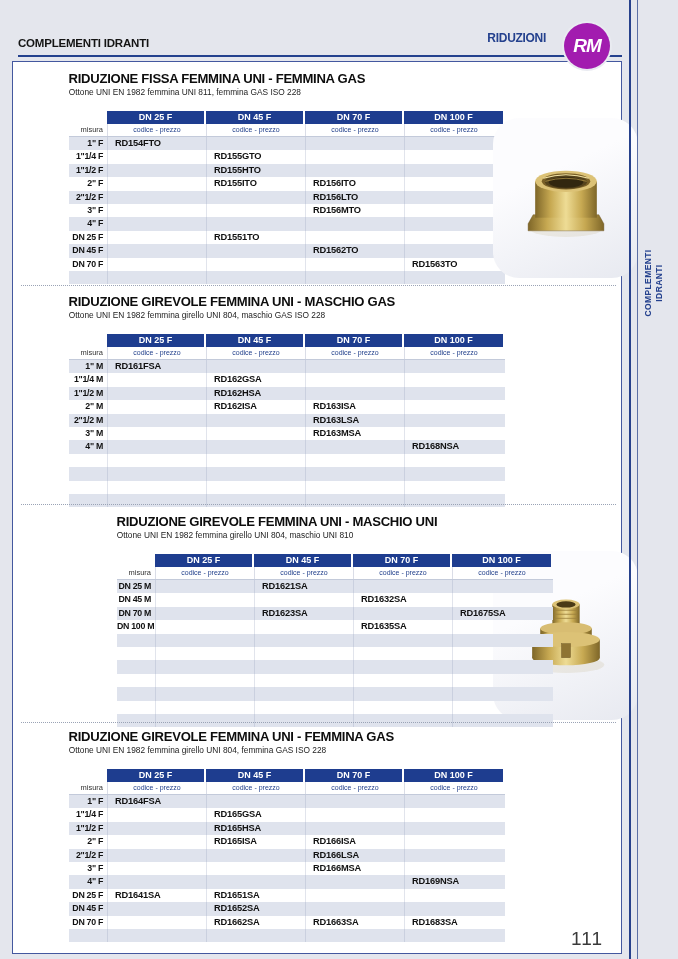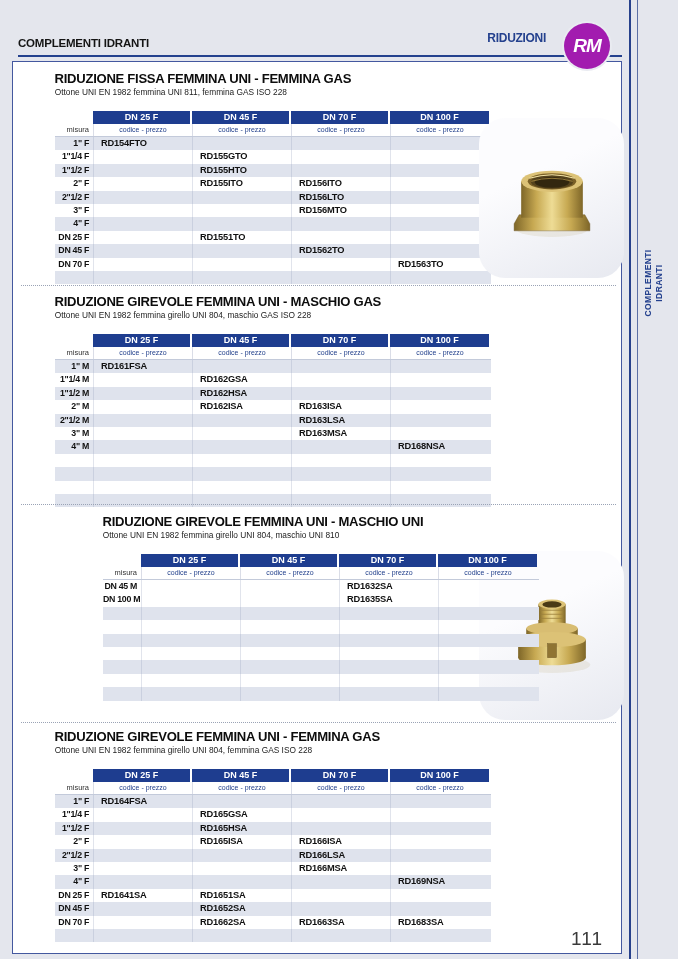--- a/index.html
+++ b/index.html
@@ -9,21 +9,21 @@
     color:#141414;letter-spacing:-0.2px;}
   .header-right{position:absolute;right:132px;top:31px;font-size:12px;font-weight:bold;
     color:#24418e;letter-spacing:-0.3px;}
   .header-rule{position:absolute;left:18px;top:55px;width:604px;height:2px;background:#24418e;}
   .logo{position:absolute;left:564px;top:23px;width:46px;height:46px;border-radius:50%;
     background:#a21caf;color:#fff;display:flex;align-items:center;justify-content:center;
     font-weight:bold;font-style:italic;font-size:19px;letter-spacing:-1px;
     box-shadow:0 0 0 2px #e9ebf1;z-index:5;}
   .content-box{position:absolute;left:12px;top:61px;width:610px;height:893px;background:#fff;
     border:1px solid #44589f;box-sizing:border-box;}
-  .section{position:absolute;left:0;width:100%;padding-left:29px;}
+  .section{position:absolute;left:14px;width:100%;padding-left:29px;}
   .sec-title{margin:0;padding-left:13px;font-size:13.5px;font-weight:bold;color:#0d0d0d;
     letter-spacing:-0.3px;transform:scaleX(0.97);transform-origin:left center;line-height:15px;}
   .sec-sub{padding-left:13px;font-size:8.5px;color:#1c1c1c;line-height:10px;margin-top:1px;
     transform:scaleX(0.98);transform-origin:left center;}
   .tbl{margin:14px 0 0 13px;width:436px;}
   .thead{display:flex;height:13px;}
   .th-measure{width:38px;}
   .th{width:99px;box-sizing:border-box;background:#1e3d8f;color:#fff;font-weight:bold;
     font-size:9px;text-align:center;line-height:13px;border-right:2px solid #fff;}
   .th:last-child{border-right:none;}
@@ -324,26 +324,40 @@
             <div class="th">DN 100 F</div>
           </div>
       <div class="subhead">
             <div class="sub-measure">misura</div>
             <div class="sub">codice - prezzo</div>
             <div class="sub">codice - prezzo</div>
             <div class="sub">codice - prezzo</div>
             <div class="sub">codice - prezzo</div>
           </div>
       <div class="tbody">
+            <div class="row odd">
+              <div class="cell-measure">DN 25 M</div>
+              <div class="cell"></div>
+              <div class="cell">RD1621SA</div>
+              <div class="cell"></div>
+              <div class="cell"></div>
+            </div>
             <div class="row">
               <div class="cell-measure">DN 45 M</div>
               <div class="cell"></div>
               <div class="cell"></div>
               <div class="cell">RD1632SA</div>
               <div class="cell"></div>
+            </div>
+            <div class="row odd">
+              <div class="cell-measure">DN 70 M</div>
+              <div class="cell"></div>
+              <div class="cell">RD1623SA</div>
+              <div class="cell"></div>
+              <div class="cell">RD1675SA</div>
             </div>
             <div class="row">
               <div class="cell-measure">DN 100 M</div>
               <div class="cell"></div>
               <div class="cell"></div>
               <div class="cell">RD1635SA</div>
               <div class="cell"></div>
             </div>
             <div class="row odd">
               <div class="cell-measure"></div>

